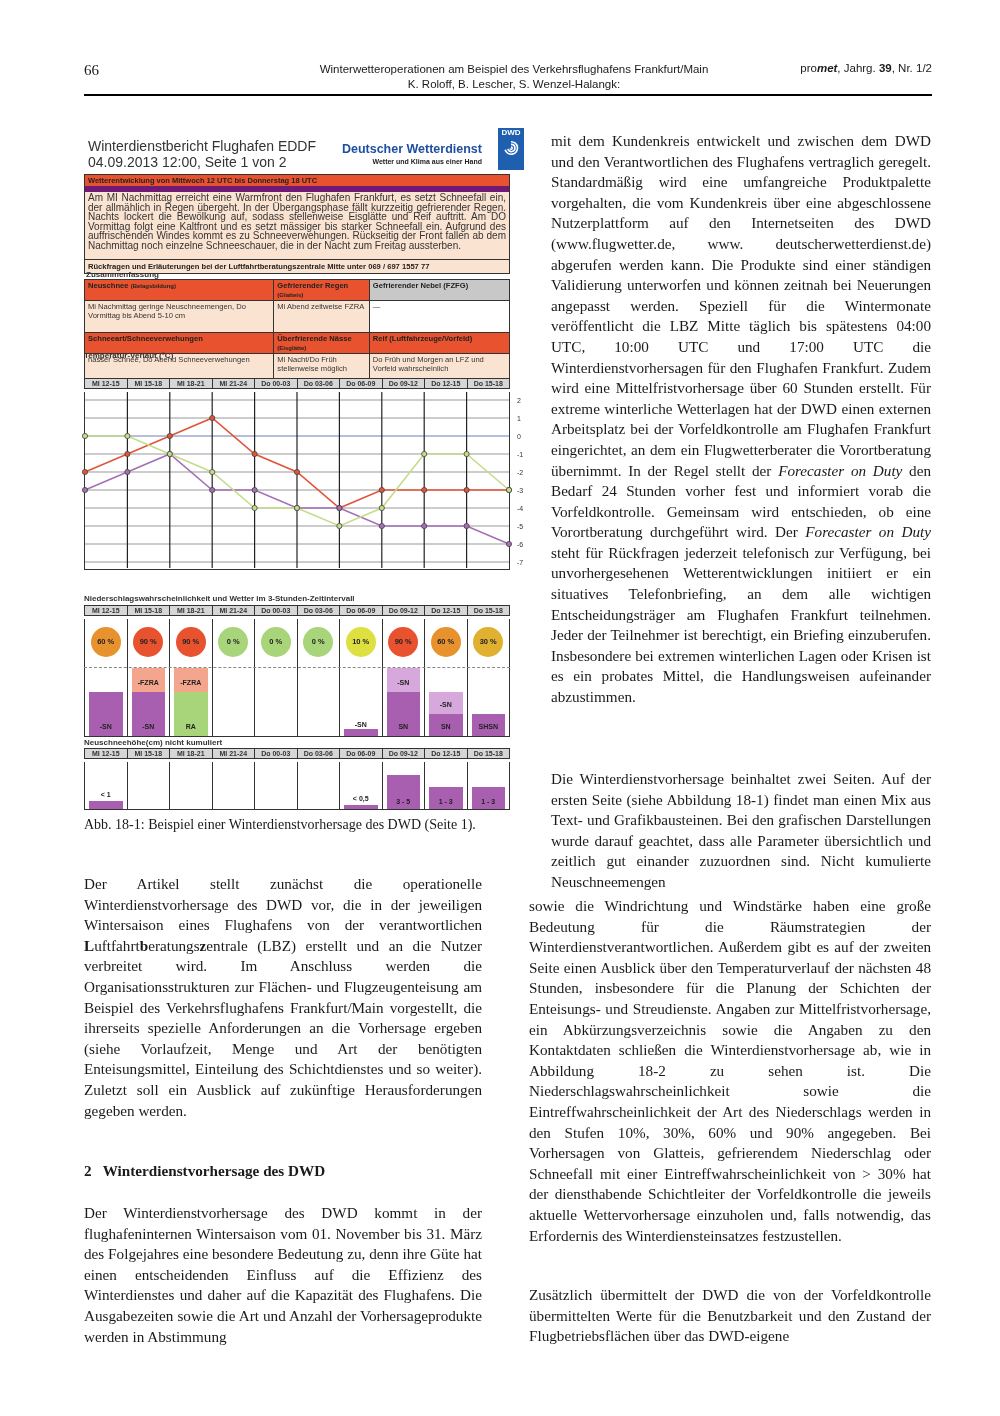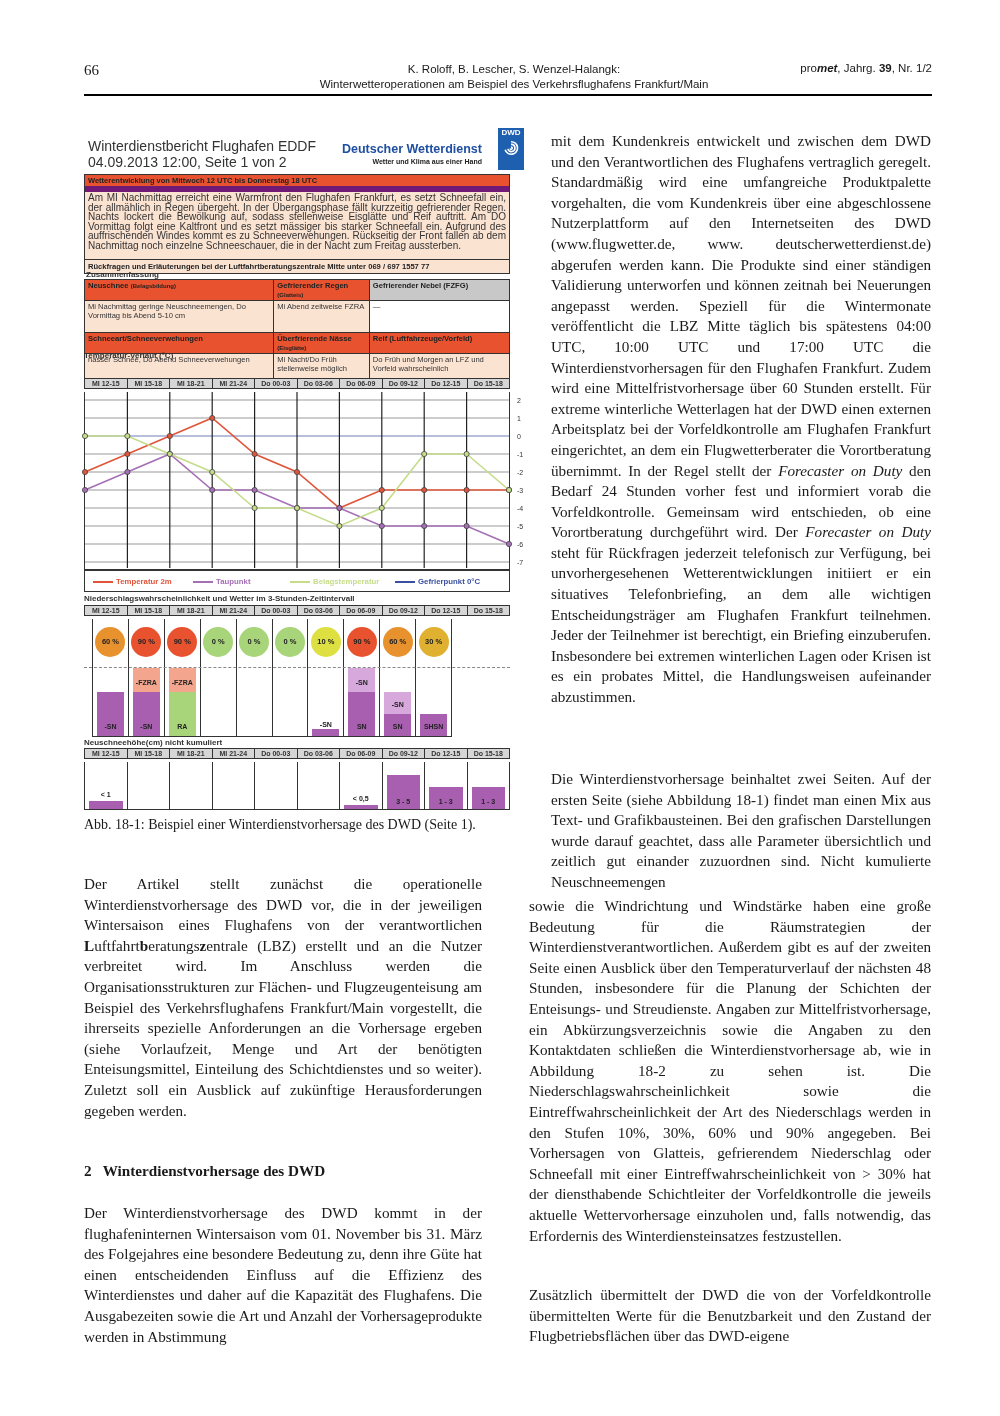--- a/index.html
+++ b/index.html
@@ -32,21 +32,21 @@
 
   .sect { position: absolute; left: 0; font-size: 8px; font-weight: bold; color: #333; }
   .tcols { position: absolute; left: 0; width: 426px; display: flex; border: 1px solid #333; background: #d6d6d6; }
   .tcols div { flex: 1; font-size: 7px; font-weight: bold; text-align: center; border-right: 1px solid #333; padding: 1px 0; color: #333; }
   .tcols div:last-child { border-right: none; }
   .chartbox { position: absolute; left: 0; width: 426px; border: 1px solid #333; border-top: none; }
   .legend { position: absolute; left: 0; top: 446px; width: 426px; height: 22px; border: 1px solid #333; font-size: 7.8px; font-weight: bold; }
   .legend span.item { position: absolute; top: 6px; white-space: nowrap; }
   .legend span.sw { display: inline-block; width: 20px; height: 2px; vertical-align: middle; margin-right: 3px; }
 
-  .probrow { position: absolute; left: 8px; top: 496px; width: 360px; height: 186px; border: 1px solid #333; border-top: none; display: flex; }
+  .probrow { position: absolute; left: 0; top: 496px; width: 426px; height: 186px; border: 1px solid #333; border-top: none; display: flex; }
   .probrow .col { flex: 1; border-right: 1px solid #333; position: relative; }
   .probrow .col:last-child { border-right: none; }
   .circ { position: absolute; left: 50%; top: 8px; width: 30px; height: 30px; margin-left: -15px; border-radius: 50%; font-size: 7.5px; font-weight: bold; text-align: center; line-height: 30px; color: #222; }
   .dashline { position: absolute; left: 0; top: 578px; width: 426px; border-top: 1px dashed #888; }
   .pbar { position: absolute; left: 4px; right: 4px; font-size: 7px; font-weight: bold; text-align: center; color: #222; display: flex; align-items: flex-end; justify-content: center; padding-bottom: 6px; }
 
   .snowrow { position: absolute; left: 0; width: 426px; height: 60px; border: 1px solid #333; border-top: none; display: flex; }
   .snowrow .col { flex: 1; border-right: 1px solid #333; position: relative; }
   .snowrow .col:last-child { border-right: none; }
   .sbar { position: absolute; left: 4px; right: 4px; bottom: 0; background: #a85fb0; }
@@ -62,22 +62,22 @@
   .right3 { left: 529px; top: 872px; width: 402px; }
   .right4 { left: 529px; top: 1285px; width: 402px; }
   .col-text i { font-style: italic; }
 </style>
 </head>
 <body>
 
 <div class="hdr">
   <span class="pnum">66</span>
   <div class="center">
+    <div>Winterwetteroperationen am Beispiel des Verkehrsflughafens Frankfurt/Main</div>
     <div>K. Roloff, B. Lescher, S. Wenzel-Halangk:</div>
-    <div>Winterwetteroperationen am Beispiel des Verkehrsflughafens Frankfurt/Main</div>
   </div>
   <span class="right"><span>pro</span><b><i>met</i></b><span>, Jahrg. </span><b>39</b><span>, Nr. 1/2</span></span>
 </div>
 
 <div class="fig">
   <div class="ttl">
     <div>Winterdienstbericht Flughafen EDDF</div>
     <div>04.09.2013 12:00, Seite 1 von 2</div>
   </div>
   <div class="dwdname">Deutscher Wetterdienst</div>
@@ -196,26 +196,20 @@
         <circle cx="127.19999999999999" cy="80" r="2.6" fill="#c5dc8a" stroke="#444" stroke-width="0.8"></circle>
         <circle cx="169.6" cy="116" r="2.6" fill="#c5dc8a" stroke="#444" stroke-width="0.8"></circle>
         <circle cx="212" cy="116" r="2.6" fill="#c5dc8a" stroke="#444" stroke-width="0.8"></circle>
         <circle cx="254.39999999999998" cy="134" r="2.6" fill="#c5dc8a" stroke="#444" stroke-width="0.8"></circle>
         <circle cx="296.8" cy="116" r="2.6" fill="#c5dc8a" stroke="#444" stroke-width="0.8"></circle>
         <circle cx="339.2" cy="62" r="2.6" fill="#c5dc8a" stroke="#444" stroke-width="0.8"></circle>
         <circle cx="381.59999999999997" cy="62" r="2.6" fill="#c5dc8a" stroke="#444" stroke-width="0.8"></circle>
         <circle cx="424" cy="98" r="2.6" fill="#c5dc8a" stroke="#444" stroke-width="0.8"></circle>
       </svg>
   </div>
-  <div class="legend" id="legend">
-      <span class="item" style="left: 8px; color: rgb(224, 85, 58);"><span class="sw" style="background: rgb(224, 85, 58);"></span><span>Temperatur 2m</span></span>
-      <span class="item" style="left: 108px; color: rgb(165, 111, 181);"><span class="sw" style="background: rgb(165, 111, 181);"></span><span>Taupunkt</span></span>
-      <span class="item" style="left: 205px; color: rgb(197, 220, 138);"><span class="sw" style="background: rgb(197, 220, 138);"></span><span>Belagstemperatur</span></span>
-      <span class="item" style="left: 310px; color: rgb(58, 79, 160);"><span class="sw" style="background: rgb(58, 79, 160);"></span><span>Gefrierpunkt 0°C</span></span>
-    </div>
 
   <div class="sect" style="top:470px">Niederschlagswahrscheinlichkeit und Wetter im 3-Stunden-Zeitintervall</div>
   <div class="tcols" style="top:481px" id="tcols2">
       <div>MI 12-15</div>
       <div>MI 15-18</div>
       <div>MI 18-21</div>
       <div>MI 21-24</div>
       <div>Do 00-03</div>
       <div>Do 03-06</div>
       <div>Do 06-09</div>

